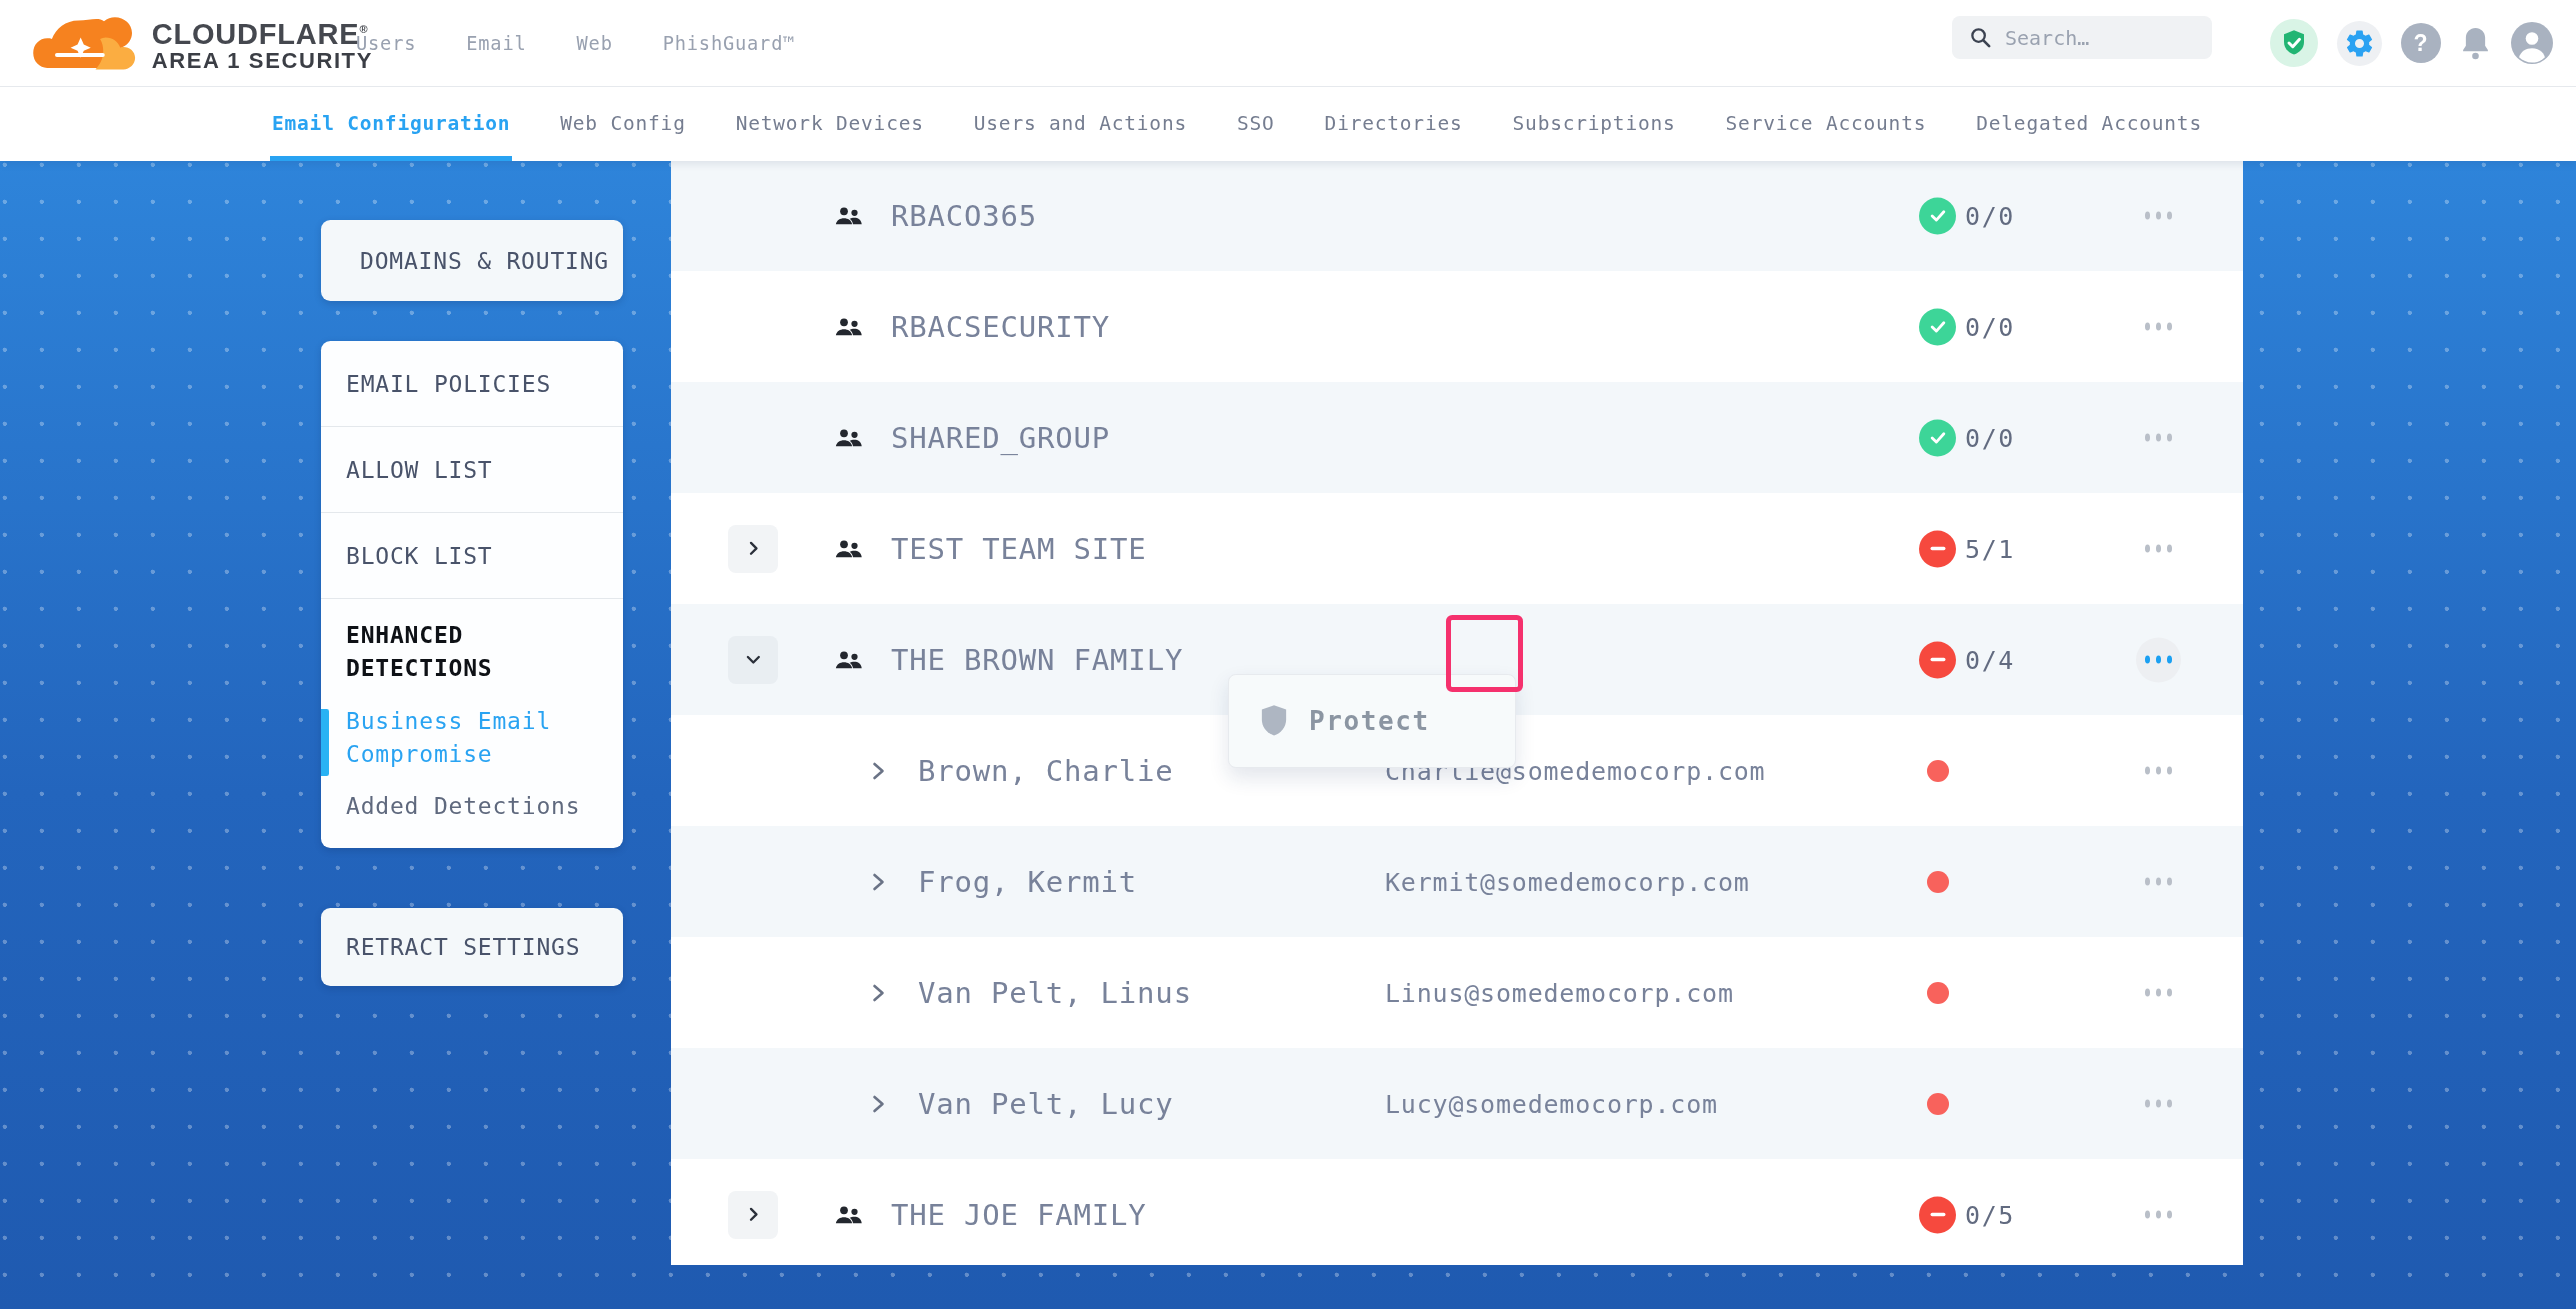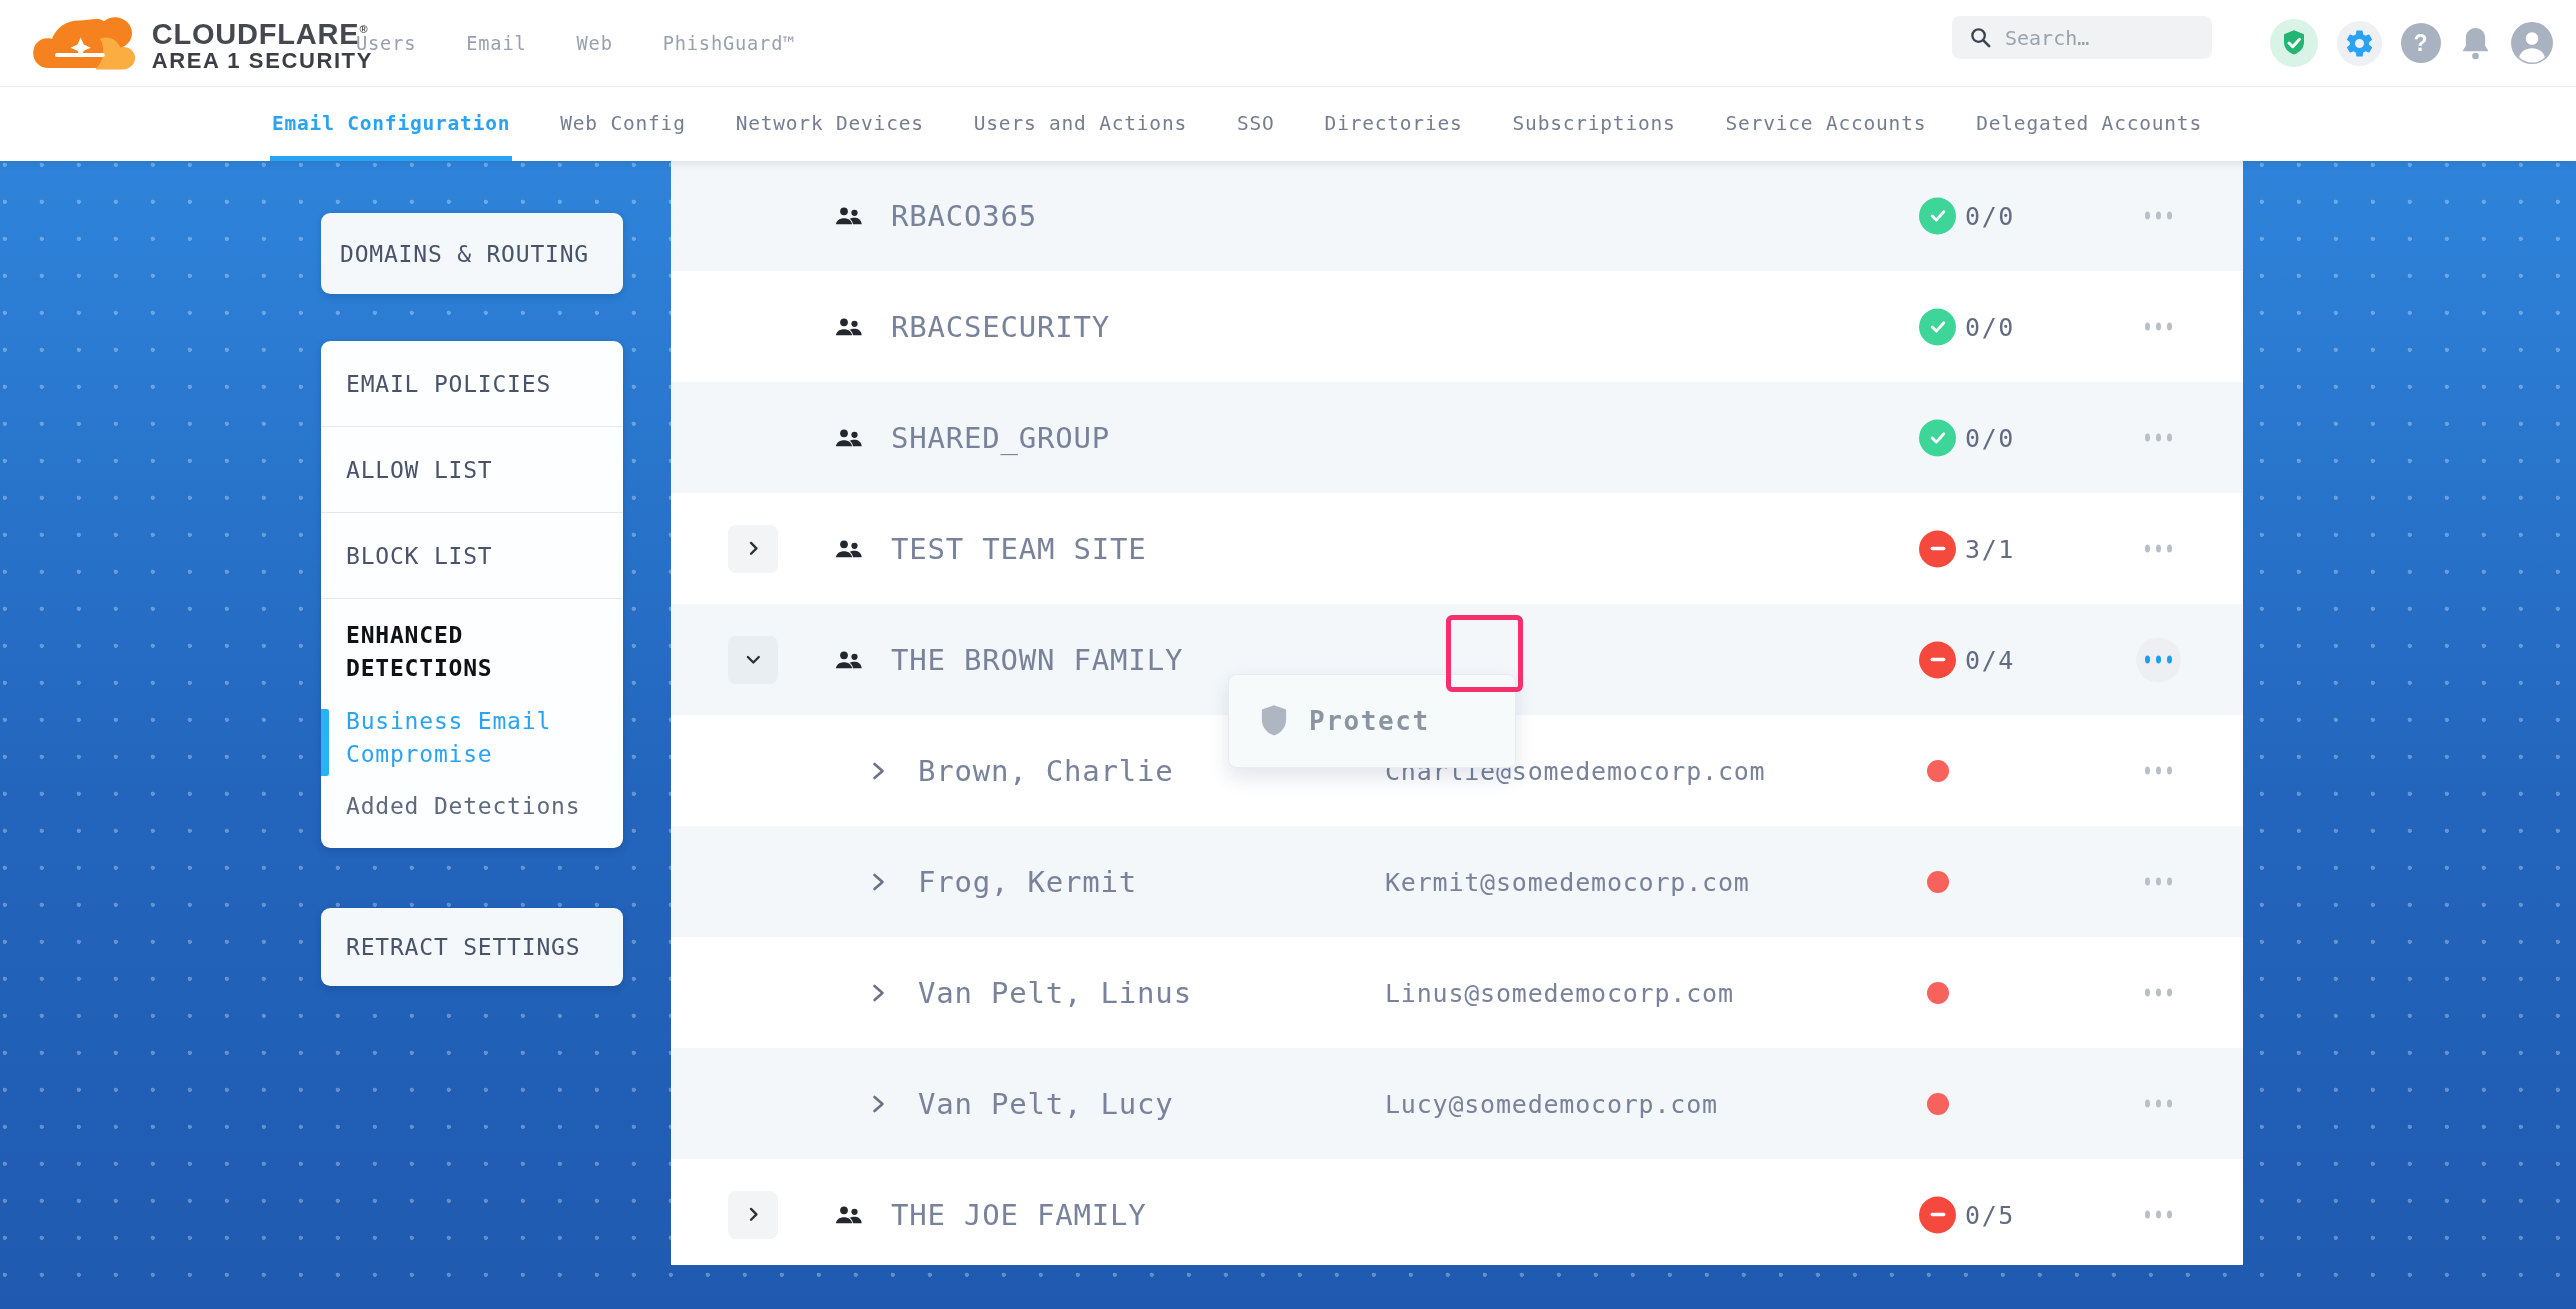--- a/index.html
+++ b/index.html
@@ -33,21 +33,21 @@
   .tab.active{color:#29a3f2;font-weight:bold;}
   .tab.active::after{content:"";position:absolute;left:-1.6px;right:-1.6px;bottom:0;height:5.4px;background:#29a3f2;}
 
   
   .content{position:absolute;left:0;top:160px;width:2576px;height:1149px;
     background-image:radial-gradient(circle 2.3px at 4.7px 4.7px,rgba(255,255,255,.30) 2px,rgba(255,255,255,0) 2.3px),linear-gradient(180deg,#2e84da 0%,#2365bd 55%,#1f5ab0 100%);
     background-size:37px 37px,100% 100%;}
 
   
   .card{position:absolute;left:321px;width:302px;border-radius:9.3px;box-shadow:0 2.3px 7.8px rgba(10,35,80,.18);box-sizing:border-box;}
-  .card-domains{top:53px;height:81px;background:#f4f8fa;display:flex;align-items:center;padding-left:19px;}
+  .card-domains{top:60px;height:81px;background:#f4f8fa;display:flex;align-items:center;padding-left:39px;}
   .card-policies{top:181px;height:507px;background:#fdfeff;}
   .card-retract{top:748px;height:78px;background:#f4f8fa;display:flex;align-items:center;padding-left:25px;}
   .side-label{font-size:23px;color:#49536a;letter-spacing:0.8px;}
   .pol-item{height:85px;display:flex;align-items:center;padding-left:25px;border-bottom:0.8px solid #e4e8ec;}
   .enh{padding:20px 20px 0 25px;}
   .enh-title{font-size:23px;font-weight:bold;color:#0e1116;line-height:33px;letter-spacing:0.8px;}
   .enh-item{font-size:23px;line-height:33px;margin-top:20px;letter-spacing:0.8px;}
   .enh-item.active{color:#29a3f2;}
   .enh-item.plain{color:#5f697e;margin-top:18.7px;}
   .active-bar{position:absolute;left:0;top:368px;width:7.8px;height:67px;background:#29b2f4;border-radius:0 2.3px 2.3px 0;}
@@ -270,21 +270,21 @@
 
     <span class="name">TEST TEAM SITE</span>
 
     <span class="badge bad">
 
       <svg class="minus" width="20" height="20" viewBox="0 0 24 24">
               <line x1="5" y1="12" x2="19" y2="12" stroke="#fff" stroke-width="4" stroke-linecap="round"></line>
             </svg>
     </span>
 
-    <span class="count">3/1</span>
+    <span class="count">5/1</span>
     <button class="menu">
             <i></i>
             <i></i>
             <i></i>
           </button>
   </div>
         <div class="row group">
     <button class="expander expanded">
       <svg width="18.7" height="18.7" viewBox="0 0 24 24">
               <polyline points="9,5 16,12 9,19" fill="none" stroke="#2b303a" stroke-width="3" stroke-linecap="round" stroke-linejoin="round"></polyline>

